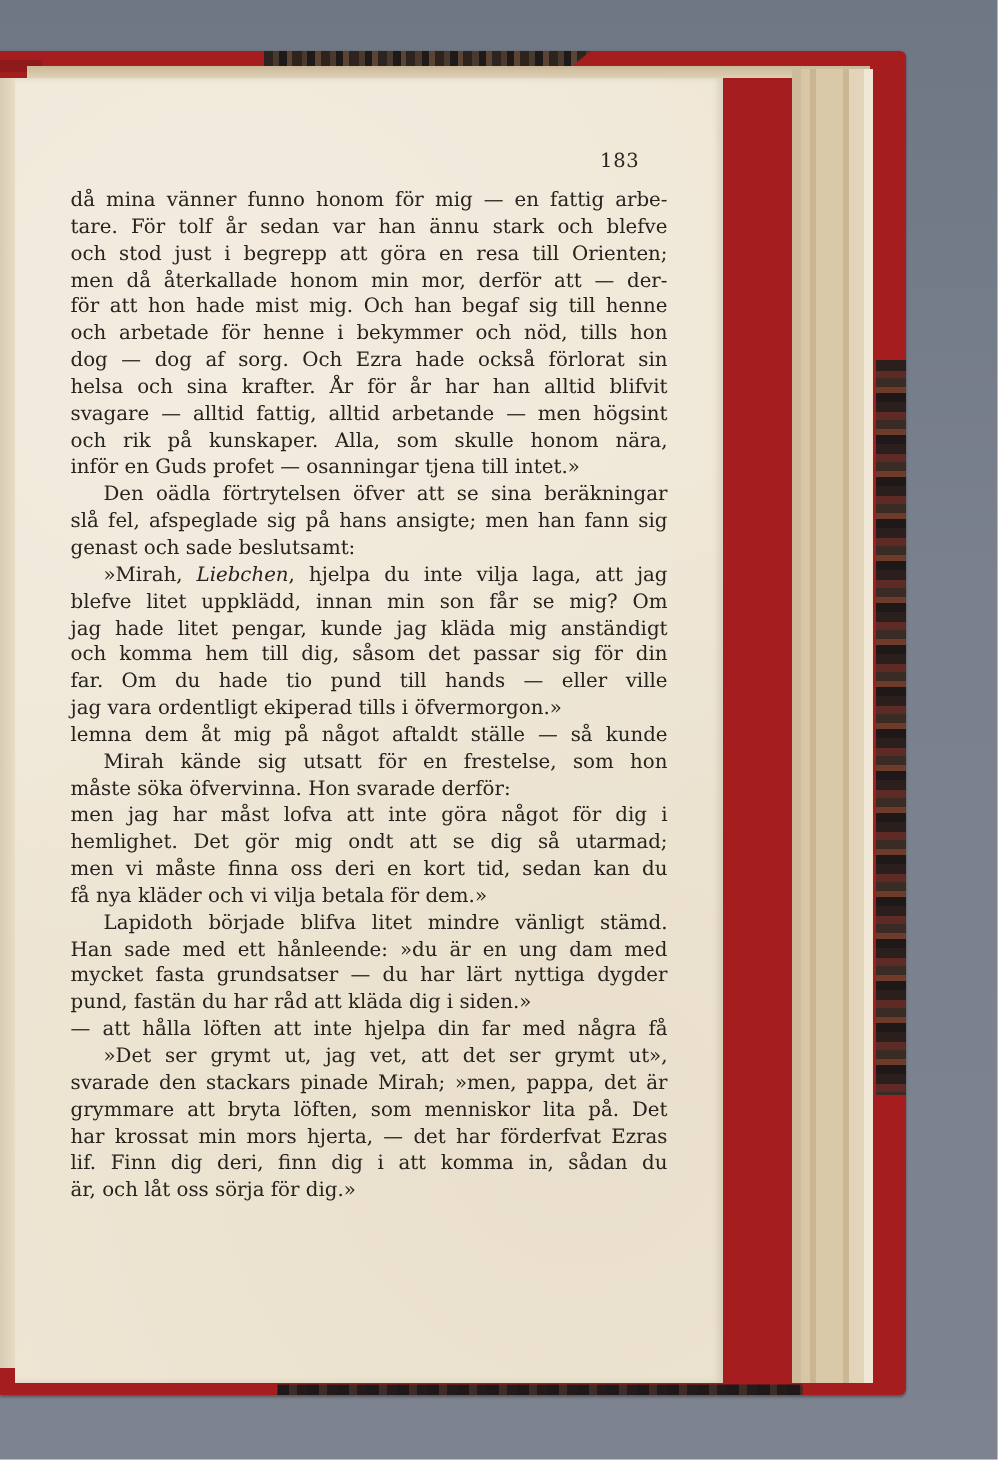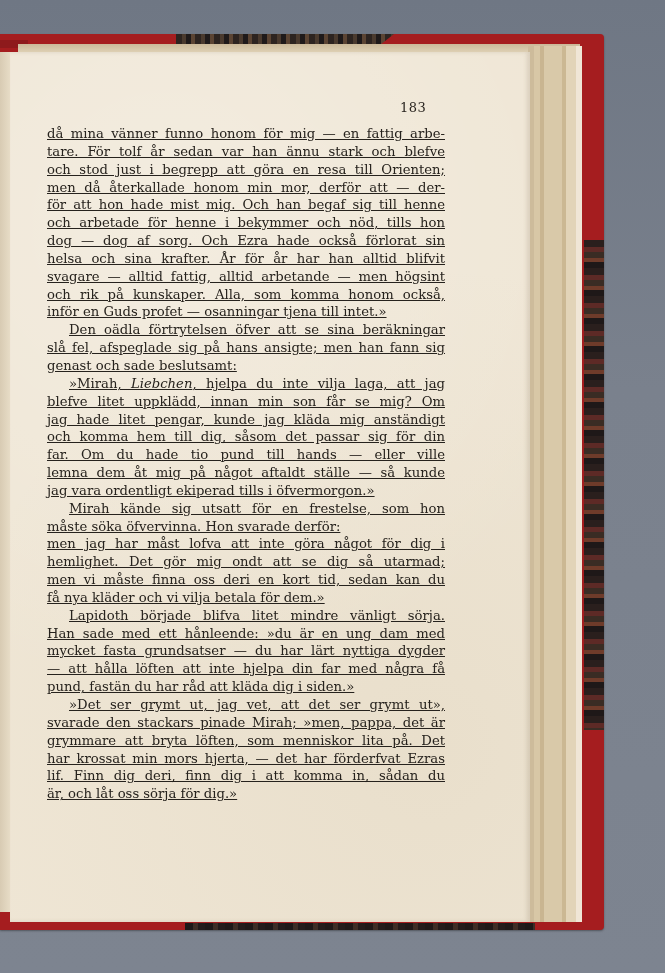--- a/index.html
+++ b/index.html
@@ -40,36 +40,35 @@
       position: absolute; left: 18px; top: 44px; width: 562px; height: 8px;
       background: linear-gradient(180deg, #cbb999, #ded0b4);
     }
     .left-strip {
       position: absolute; left: 0; top: 52px; width: 10px; height: 860px;
       background: linear-gradient(90deg, #d8cbb3, #e7dcc6);
       border-right: 1px solid #c8b99d;
     }
     
     .page {
-      position: absolute; left: 10px; top: 52px; width: 520px; height: 870px;
+      position: absolute; left: 10px; top: 52px; width: 472px; height: 870px;
       background: #efe6d5;
       background-image:
         radial-gradient(circle at 30% 20%, rgba(255,255,255,0.25), transparent 60%),
         radial-gradient(circle at 80% 80%, rgba(180,160,120,0.10), transparent 60%);
       box-shadow: inset -3px 0 4px rgba(120,100,70,0.18);
     }
     .page-number {
       position: absolute; left: 390px; top: 48px;
       font-size: 13px; color: #2a2520; letter-spacing: 0.5px;
     }
     .text-block {
       position: absolute; left: 37px; top: 73px; width: 398px;
       font-size: 13.2px; line-height: 17.85px; color: #26221d;
       text-align: justify;
-      text-decoration: underline;
     }
     .line {
       display: block; white-space: nowrap;
       text-align: justify; text-align-last: justify;
       height: 17.85px;
     }
     .line.last { text-align-last: left; }
     .line.indent { padding-left: 22px; }
     .it { font-style: italic; }
   </style>
@@ -91,43 +90,43 @@
   <div class="text-block" id="text-block">
       <span class="line">då mina vänner funno honom för mig — en fattig arbe-</span>
       <span class="line">tare.  För tolf år sedan var han ännu stark och blefve</span>
       <span class="line">och stod just i begrepp att göra en resa till Orienten;</span>
       <span class="line">men då återkallade honom min mor, derför att — der-</span>
       <span class="line">för att hon hade mist mig.  Och han begaf sig till henne</span>
       <span class="line">och arbetade för henne i bekymmer och nöd, tills hon</span>
       <span class="line">dog — dog af sorg.  Och Ezra hade också förlorat sin</span>
       <span class="line">helsa och sina krafter.  År för år har han alltid blifvit</span>
       <span class="line">svagare — alltid fattig, alltid arbetande — men högsint</span>
-      <span class="line">och rik på kunskaper.  Alla, som komma honom också,</span>
+      <span class="line">och rik på kunskaper.  Alla, som skulle honom nära,</span>
       <span class="line last">inför en Guds profet — osanningar tjena till intet.»</span>
       <span class="line indent">Den oädla förtrytelsen öfver att se sina beräkningar</span>
       <span class="line">slå fel, afspeglade sig på hans ansigte; men han fann sig</span>
       <span class="line last">genast och sade beslutsamt:</span>
       <span class="line indent"><span>»Mirah, </span><span class="it">Liebchen</span><span>, hjelpa du inte vilja laga, att jag</span></span>
       <span class="line">blefve litet uppklädd, innan min son får se mig?  Om</span>
       <span class="line">jag hade litet pengar, kunde jag kläda mig anständigt</span>
       <span class="line">och komma hem till dig, såsom det passar sig för din</span>
       <span class="line">far.  Om du hade tio pund till hands — eller ville</span>
+      <span class="line last">jag vara ordentligt ekiperad tills i öfvermorgon.»</span>
       <span class="line">lemna dem åt mig på något aftaldt ställe — så kunde</span>
-      <span class="line last">jag vara ordentligt ekiperad tills i öfvermorgon.»</span>
       <span class="line indent">Mirah kände sig utsatt för en frestelse, som hon</span>
       <span class="line last">måste söka öfvervinna.  Hon svarade derför:</span>
       <span class="line">men jag har måst lofva att inte göra något för dig i</span>
       <span class="line">hemlighet.  Det gör mig ondt att se dig så utarmad;</span>
       <span class="line">men vi måste finna oss deri en kort tid, sedan kan du</span>
       <span class="line last">få nya kläder och vi vilja betala för dem.»</span>
-      <span class="line indent">Lapidoth började blifva litet mindre vänligt sörja.</span>
+      <span class="line indent">Lapidoth började blifva litet mindre vänligt stämd.</span>
       <span class="line">Han sade med ett hånleende: »du är en ung dam med</span>
       <span class="line">mycket fasta grundsatser — du har lärt nyttiga dygder</span>
+      <span class="line last">pund, fastän du har råd att kläda dig i siden.»</span>
       <span class="line">— att hålla löften att inte hjelpa din far med några få</span>
-      <span class="line last">pund, fastän du har råd att kläda dig i siden.»</span>
       <span class="line indent">»Det ser grymt ut, jag vet, att det ser grymt ut»,</span>
       <span class="line">svarade den stackars pinade Mirah; »men, pappa, det är</span>
       <span class="line">grymmare att bryta löften, som menniskor lita på.  Det</span>
       <span class="line">har krossat min mors hjerta, — det har förderfvat Ezras</span>
       <span class="line">lif.  Finn dig deri, finn dig i att komma in, sådan du</span>
       <span class="line last">är, och låt oss sörja för dig.»</span>
     </div>
 </div>
 
 </body></html>

